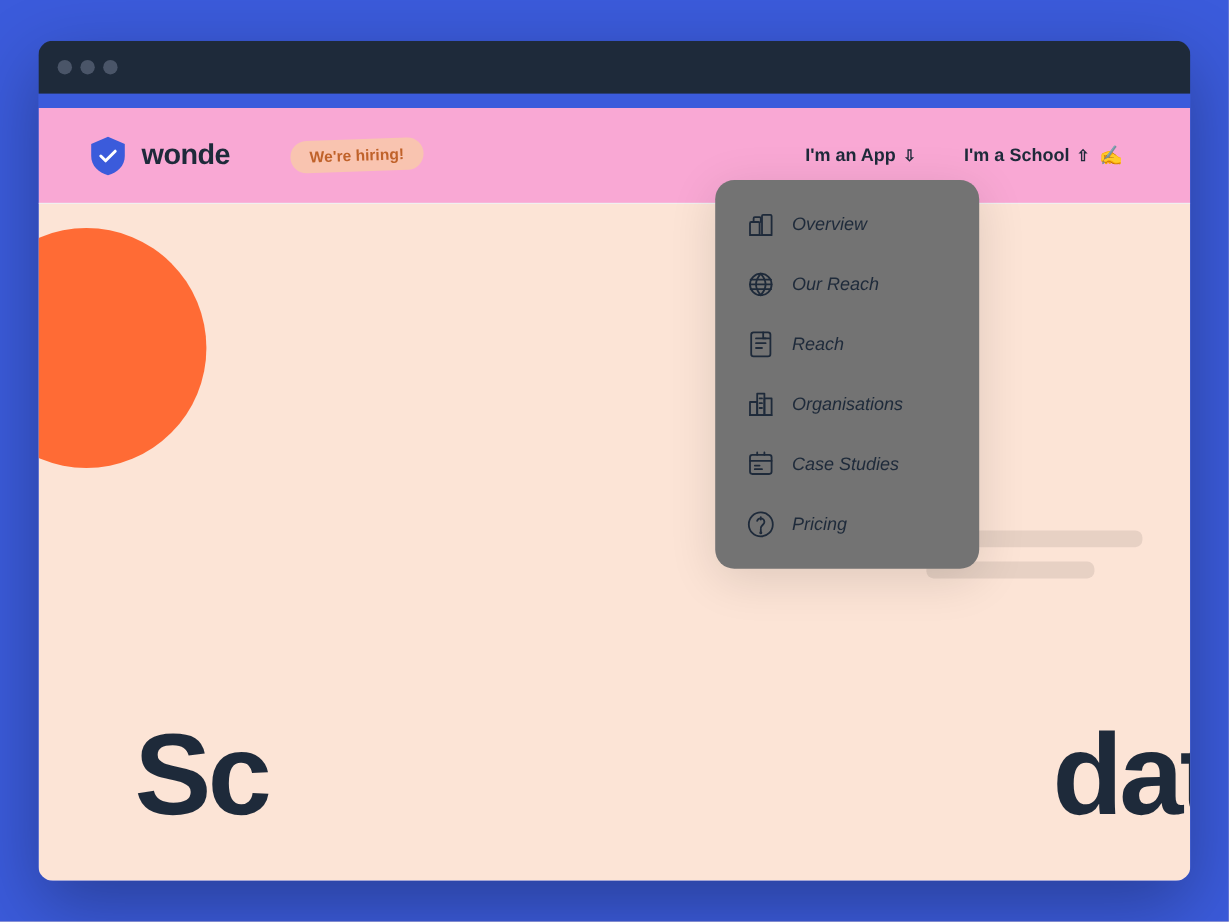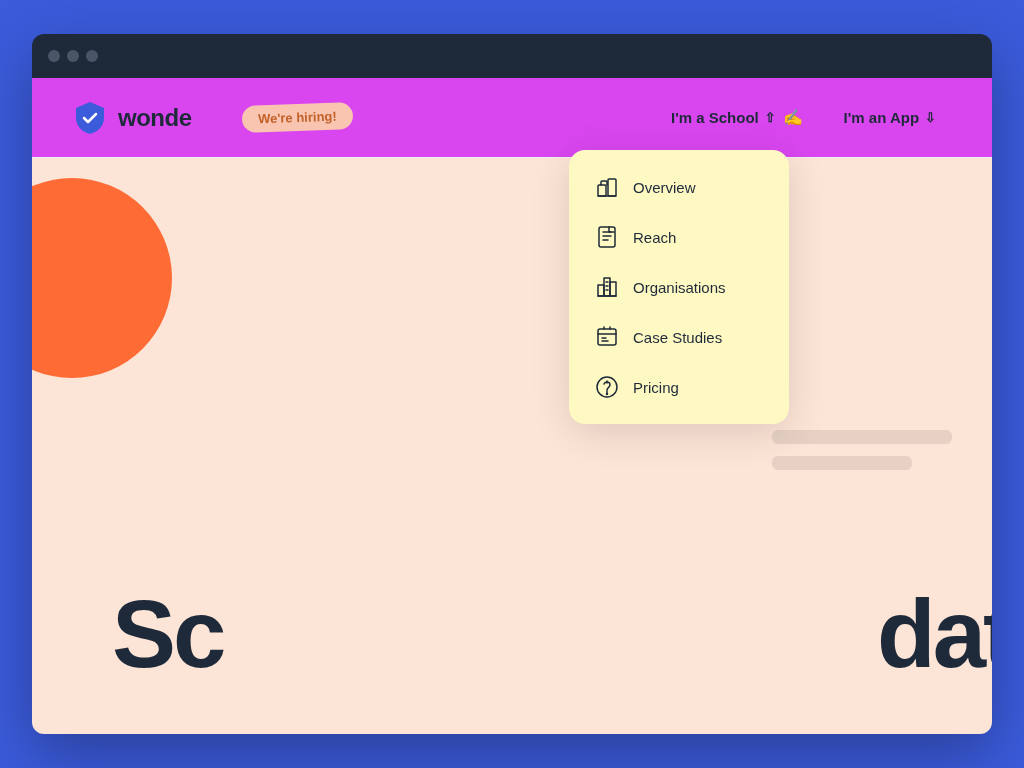--- a/index.html
+++ b/index.html
@@ -44,28 +44,29 @@
     }
 
     .browser-content {
       height: calc(700px - 44px);
       overflow: hidden;
       position: relative;
     }
 
     
     .navbar {
-      background: #d946ef;
+      background: #f9a8d4;
       height: 80px;
       display: flex;
       align-items: center;
       padding: 0 40px;
       position: relative;
       z-index: 10;
       border-bottom: 1px solid #f0f0f0;
+      margin-top: 12px;
     }
 
     .logo-area {
       display: flex;
       align-items: center;
       gap: 10px;
       margin-right: 40px;
     }
 
     .logo-icon {
@@ -181,27 +182,28 @@
     .placeholder-line {
       background: rgba(200,180,170,0.4);
       border-radius: 6px;
       height: 14px;
     }
 
     
     .dropdown-menu {
       position: absolute;
       top: 72px;
-      left: 537px;
-      background: #fef9c3;
+      left: 564px;
+      background: #737373;
       border-radius: 16px;
       box-shadow: 0 8px 40px rgba(0,0,0,0.12);
       padding: 12px 8px;
       min-width: 220px;
       z-index: 100;
+      font-style: italic;
     }
 
     .dropdown-item {
       display: flex;
       align-items: center;
       gap: 12px;
       padding: 11px 16px;
       border-radius: 10px;
       cursor: pointer;
       font-size: 15px;
@@ -263,29 +265,29 @@
         <svg class="logo-icon" viewBox="0 0 36 36" fill="none" xmlns="http://www.w3.org/2000/svg">
           <path d="M18 2L4 8v10c0 8 6 14 14 16 8-2 14-8 14-16V8L18 2z" fill="#3b5bdb"></path>
           <path d="M12 18l4 4 8-8" stroke="#fff" stroke-width="2.5" stroke-linecap="round" stroke-linejoin="round"></path>
         </svg>
         <span class="logo-text">wonde</span>
       </div>
 
       <div class="hiring-badge">We're hiring!</div>
 
       <div class="nav-links">
+        <div class="nav-item">
+          <span>I'm an App</span>
+          <span class="chevron">⇩</span>
+        </div>
         <div class="nav-item active">
           <span>I'm a School</span>
           <span class="chevron">⇧</span>
           <span class="cursor-hand">✍</span>
         </div>
-        <div class="nav-item">
-          <span>I'm an App</span>
-          <span class="chevron">⇩</span>
-        </div>
       </div>
     </div>
 
     <div class="main-content">
       <div class="orange-circle"></div>
 
       <div class="hero-text">Sc</div>
       <div class="hero-text-right">dat</div>
 
       <div class="placeholder-lines">
@@ -302,20 +304,32 @@
             <rect x="3" y="10" width="8" height="11" rx="1"></rect>
             <rect x="13" y="4" width="8" height="17" rx="1"></rect>
             <path d="M6 10V7a1 1 0 011-1h4a1 1 0 011 1v3"></path>
             <path d="M3 21h18"></path>
           </svg>
         </div>
         <span class="item-label">Overview</span>
       </div>
 
 
+      <div class="dropdown-item">
+        <div class="item-icon">
+          <svg viewBox="0 0 24 24">
+            <circle cx="12" cy="12" r="9"></circle>
+            <path d="M12 3c-2.5 3-4 5.5-4 9s1.5 6 4 9"></path>
+            <path d="M12 3c2.5 3 4 5.5 4 9s-1.5 6-4 9"></path>
+            <path d="M3 12h18"></path>
+            <path d="M3.5 8h17M3.5 16h17"></path>
+          </svg>
+        </div>
+        <span class="item-label">Our Reach</span>
+      </div>
 
       <div class="dropdown-item">
         <div class="item-icon">
           <svg viewBox="0 0 24 24">
             <rect x="4" y="2" width="16" height="20" rx="2"></rect>
             <path d="M8 7h8M8 11h8M8 15h5"></path>
             <path d="M14 2v5h5"></path>
           </svg>
         </div>
         <span class="item-label">Reach</span>

